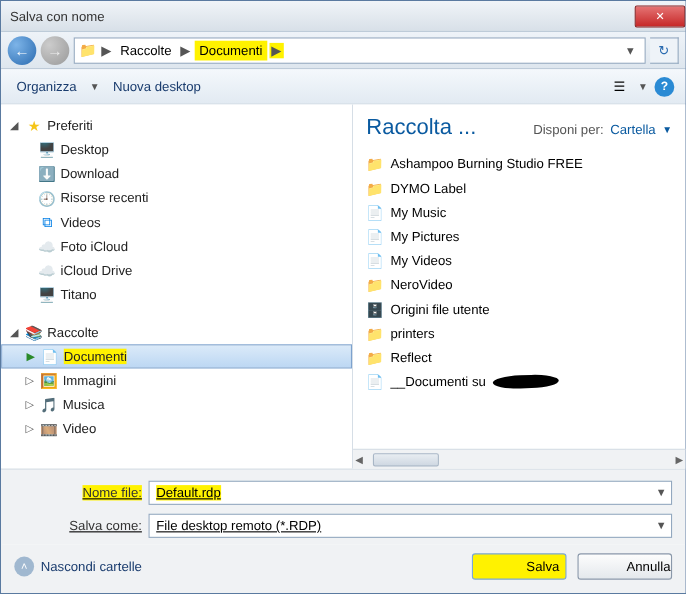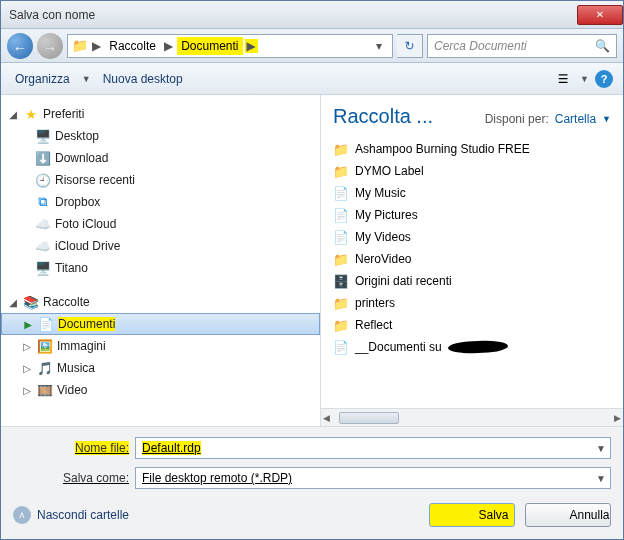--- a/index.html
+++ b/index.html
@@ -82,24 +82,20 @@
     <div class="path-box">
       <span class="ticn folder">📁</span>
       <span class="bc-sep">▶</span>
       <span class="bc-item">Raccolte</span>
       <span class="bc-sep">▶</span>
       <span class="bc-item hl">Documenti</span>
       <span class="bc-sep hl">▶</span>
       <span class="path-dd" style="margin-left:auto">▾</span>
     </div>
     <div class="refresh-box">↻</div>
-    <div class="search-box">
-      <span>Cerca Documenti</span>
-      <span class="sicn">🔍</span>
-    </div>
   </div>
 
   <div class="toolbar">
     <span class="tool-item">Organizza</span>
     <span style="color:#555;font-size:9px">▼</span>
     <span class="tool-item">Nuova desktop</span>
     <div class="tool-right">
       <div class="tool-icn">☰</div>
       <span style="color:#555;font-size:9px">▼</span>
       <div class="help">?</div>
@@ -120,21 +116,21 @@
       <div class="tree-row" style="padding-left:34px">
           <span class="ticn">⬇️</span>
           <span class="tree-label">Download</span>
         </div>
       <div class="tree-row" style="padding-left:34px">
           <span class="ticn">🕘</span>
           <span class="tree-label">Risorse recenti</span>
         </div>
       <div class="tree-row" style="padding-left:34px">
           <span class="ticn dropbox-ico">⧉</span>
-          <span class="tree-label">Dropbox</span>
+          <span class="tree-label">Videos</span>
         </div>
       <div class="tree-row" style="padding-left:34px">
           <span class="ticn apple-ico">☁️</span>
           <span class="tree-label">Foto iCloud</span>
         </div>
       <div class="tree-row" style="padding-left:34px">
           <span class="ticn apple-ico">☁️</span>
           <span class="tree-label">iCloud Drive</span>
         </div>
       <div class="tree-row" style="padding-left:34px">
@@ -200,21 +196,21 @@
         <div class="file-row">
             <span class="ficn libico">📄</span>
             <span>My Videos</span>
           </div>
         <div class="file-row">
             <span class="ficn folder">📁</span>
             <span>NeroVideo</span>
           </div>
         <div class="file-row">
             <span class="ficn" style="color:#cc8800">🗄️</span>
-            <span>Origini dati recenti</span>
+            <span>Origini file utente</span>
           </div>
         <div class="file-row">
             <span class="ficn folder">📁</span>
             <span>printers</span>
           </div>
         <div class="file-row">
             <span class="ficn folder">📁</span>
             <span>Reflect</span>
           </div>
         <div class="file-row">

